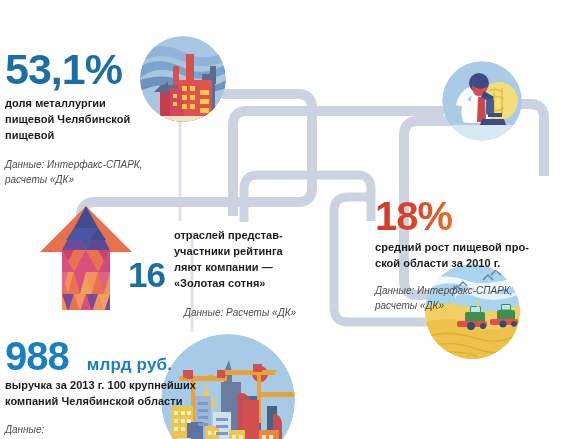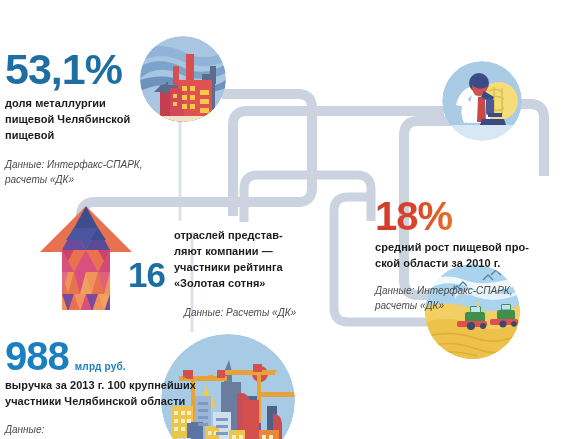--- a/index.html
+++ b/index.html
@@ -25,21 +25,21 @@
   }
   .desc{
     font-size:11px;font-weight:bold;color:#1b1b1b;line-height:1.45;
     letter-spacing:.05px;
   }
   .src{
     font-size:10px;font-style:italic;font-weight:normal;color:#4b4b4b;
     line-height:1.5;
   }
   .unit{
-    font-size:10px;font-weight:bold;color:#1a7fc1;letter-spacing:.2px;
+    font-size:17px;font-weight:bold;color:#1a7fc1;letter-spacing:.2px;
   }
 
   
   #b1{left:5px;top:12px;width:170px;}
   #b1 .bignum{font-size:43px;color:#1d6ea3;}
   #b1 .desc{margin-top:5px;}
   #b1 .src{margin-top:13px;}
 
   
   #b2{left:128px;top:186px;width:180px;}
@@ -54,21 +54,21 @@
   #b3 .desc{margin-top:4px;}
   #b3 .src{margin-top:11px;}
   .grad18{
     background:linear-gradient(100deg,#cf3b2b 0%,#d9442c 22%,#e98a22 52%,#e2a52c 72%,#c9b44a 100%);
     -webkit-background-clip:text;background-clip:text;color:transparent;
     -webkit-text-fill-color:transparent;
   }
 
   
   #b4{left:5px;top:300px;width:215px;}
-  #b4 .row{display:flex;align-items:baseline;}
+  #b4 .row{display:flex;align-items:baseline;gap:12px;}
   #b4 .bignum{font-size:40px;color:#1a7fc1;}
   #b4 .unit{margin-left:6px;}
   #b4 .desc{margin-top:2px;}
   #b4 .src{margin-top:12px;}
 </style>
 </head>
 <body>
 
 <div class="stage">
 
@@ -354,22 +354,22 @@
       <div>Данные: Интерфакс-СПАРК,</div>
       <div>расчеты «ДК»</div>
     </div>
   </div>
 
   <div class="block" id="b2">
     <div class="row">
       <div class="bignum">16</div>
       <div class="desc">
         <div>отраслей представ-</div>
+        <div>участники рейтинга</div>
         <div>ляют компании —</div>
-        <div>участники рейтинга</div>
         <div>«Золотая сотня»</div>
       </div>
     </div>
     <div class="src">
       <div>Данные: Расчеты «ДК»</div>
     </div>
   </div>
 
   <div class="block" id="b3">
     <div class="bignum grad18">18%</div>
@@ -383,21 +383,21 @@
     </div>
   </div>
 
   <div class="block" id="b4">
     <div class="row">
       <div class="bignum">988</div>
       <div class="unit">млрд руб.</div>
     </div>
     <div class="desc">
       <div>выручка за 2013 г. 100 крупнейших</div>
-      <div>участники Челябинской области</div>
+      <div>компаний Челябинской области</div>
     </div>
     <div class="src">
       <div>Данные:</div>
       <div>расчеты «ДК»</div>
     </div>
   </div>
 
 </div>
 
 </body></html>

